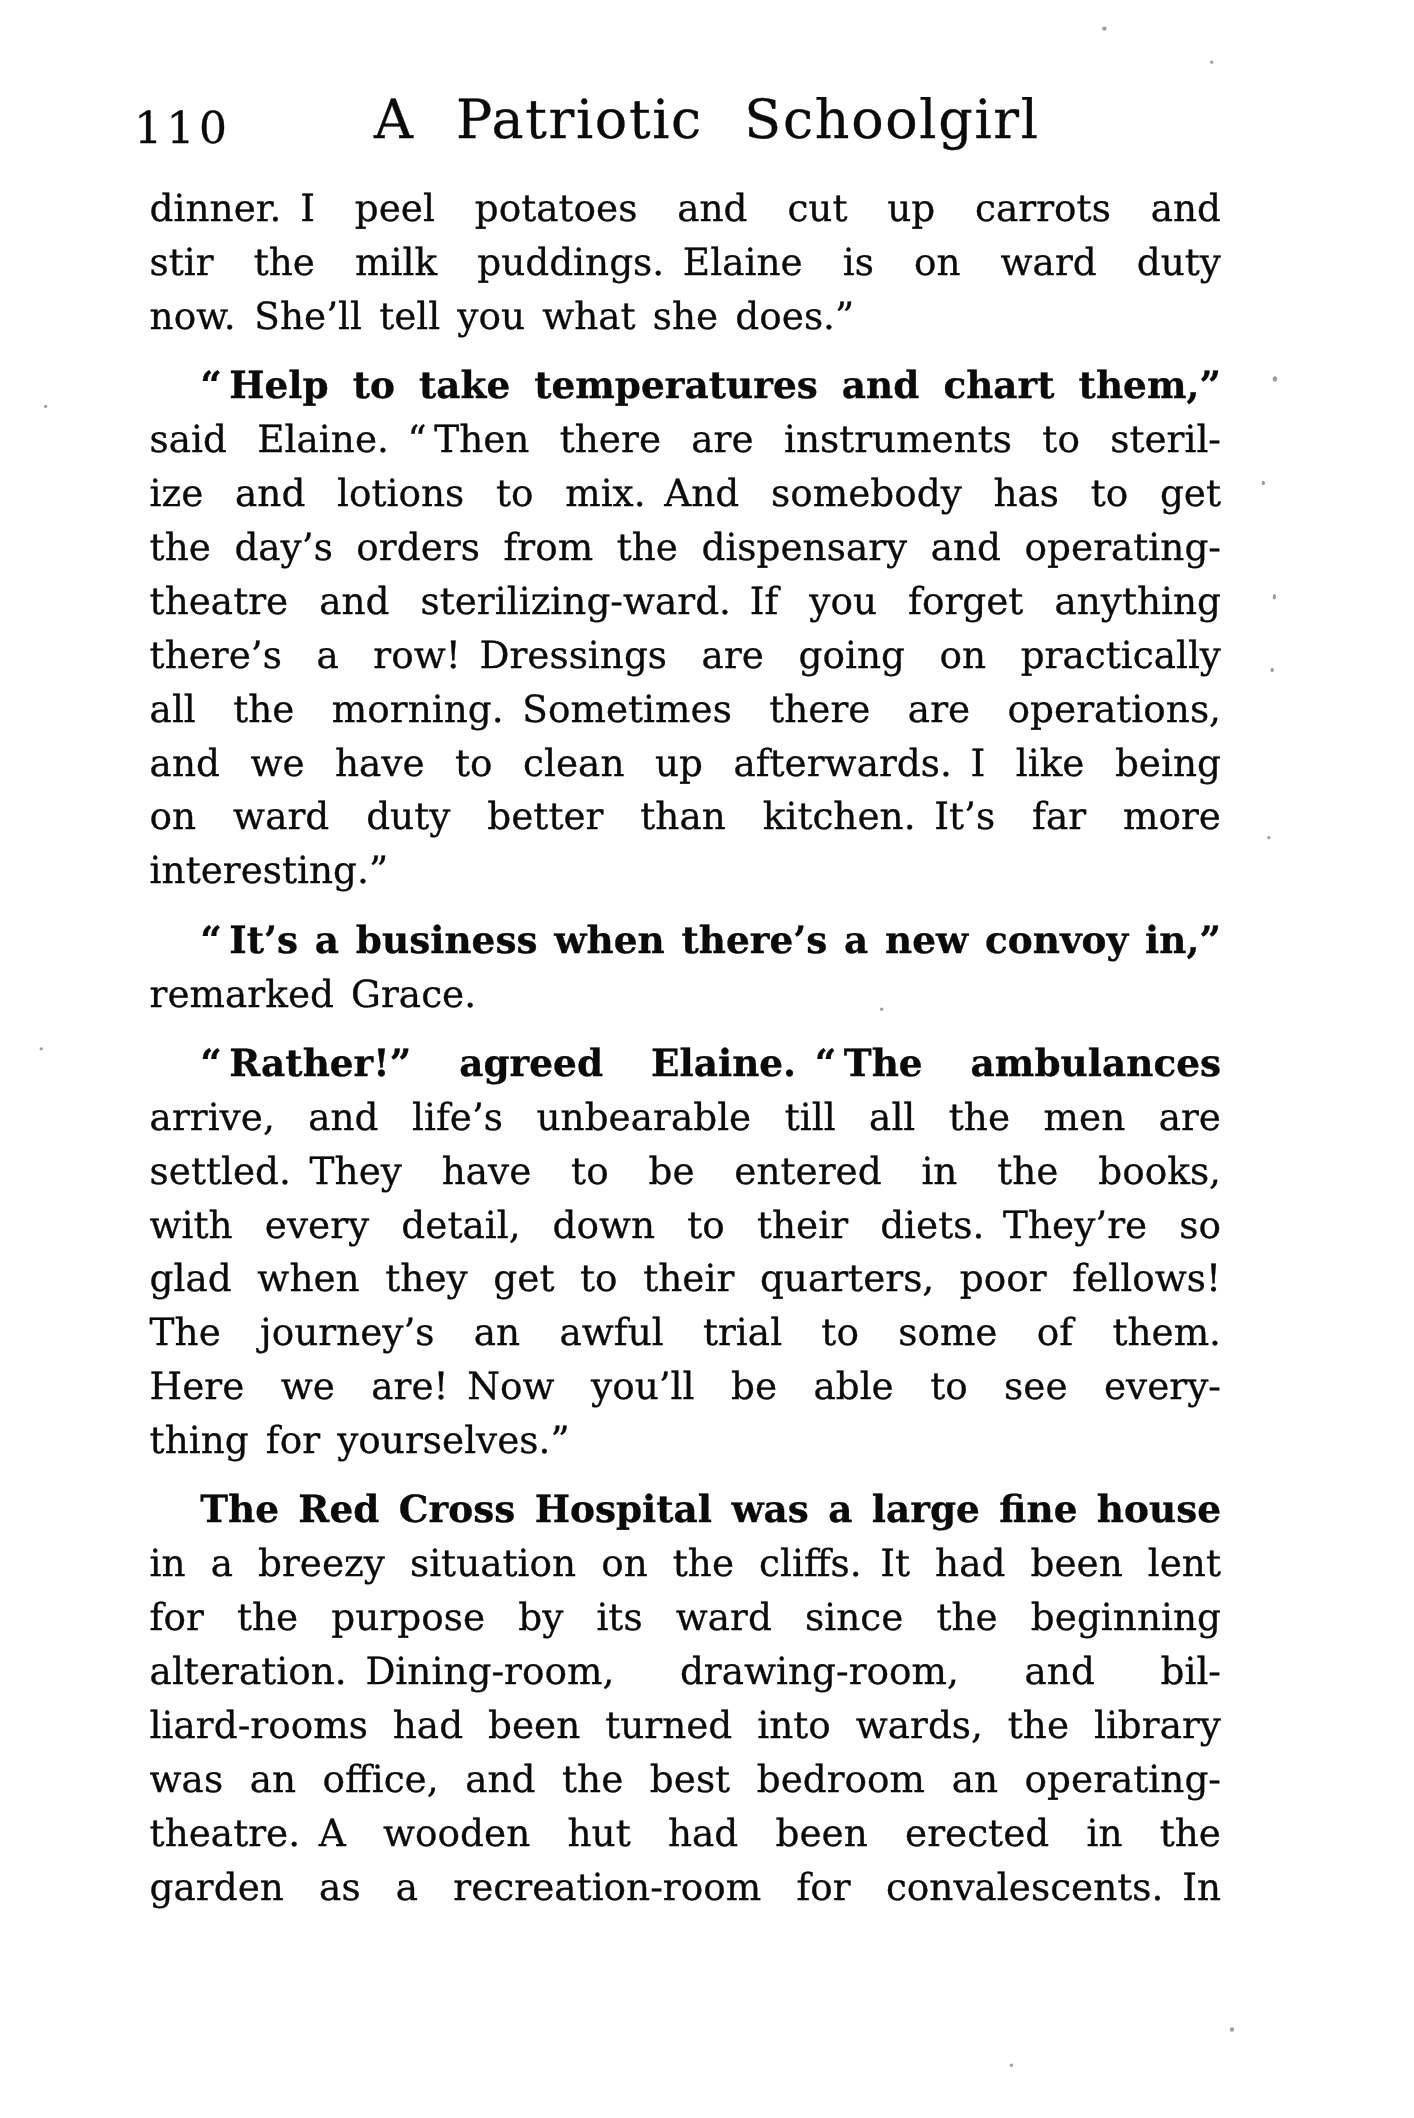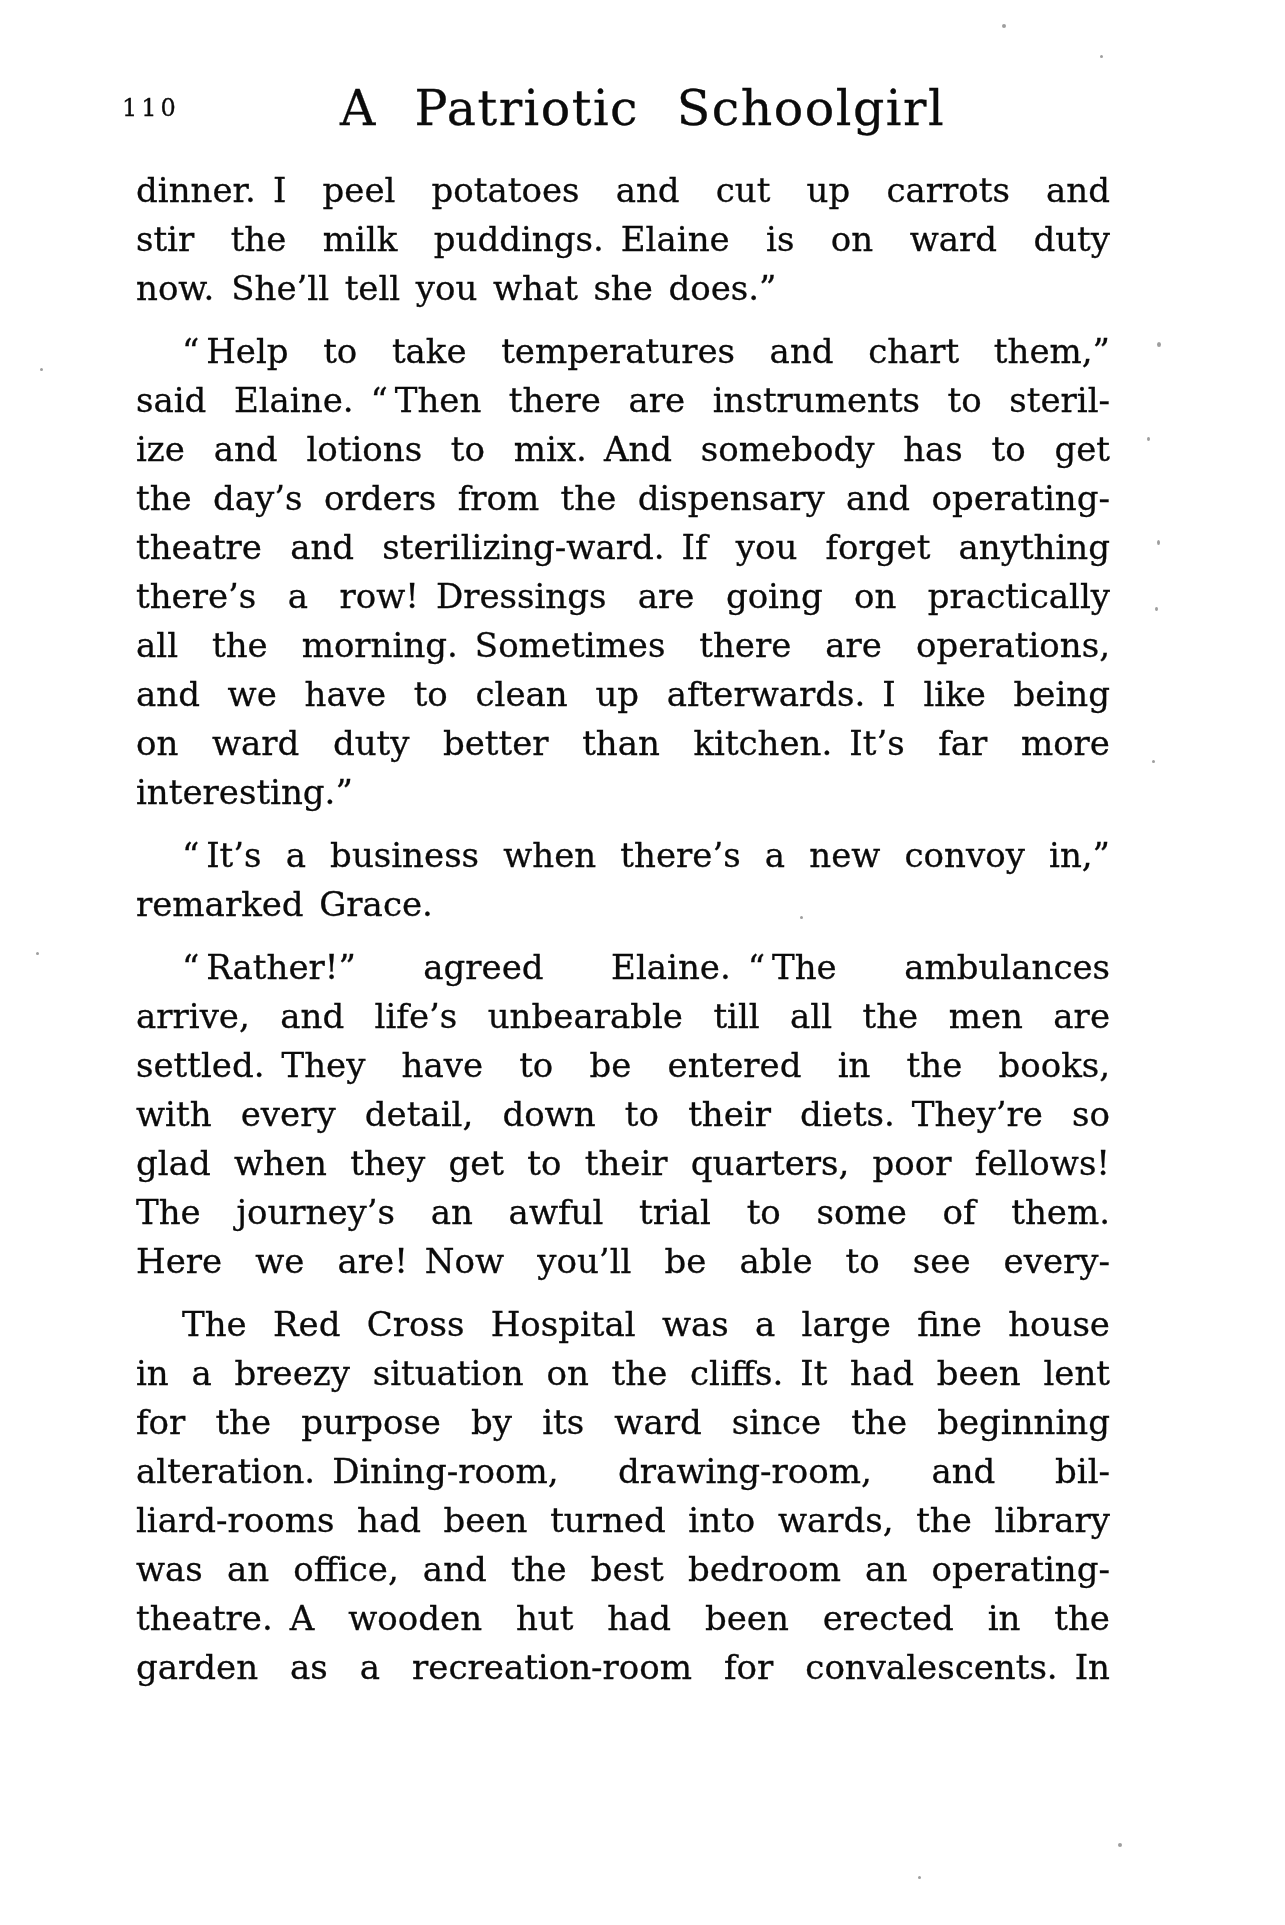--- a/index.html
+++ b/index.html
@@ -10,21 +10,21 @@
     background: #ffffff;
     overflow: hidden;
     font-family: "DejaVu Serif", "Liberation Serif", serif;
     color: #0b0b0b;
     -webkit-text-stroke: 0.3px currentColor;
   }
   .page-number {
     position: absolute;
     left: 122px;
     top: 94px;
-    font-size: 24px;
+    font-size: 40px;
     letter-spacing: 4px;
     font-feature-settings: "onum" 1;
   }
   .title {
     position: absolute;
     left: 50%;
     top: 80px;
     transform: translateX(-50%);
     margin: 0;
     font-size: 49px;
@@ -45,21 +45,21 @@
   .paragraph { margin: 14px; }
   .line {
     text-align: justify;
     text-align-last: justify;
     white-space: normal;
   }
   .line.flush {
     text-align-last: left;
     word-spacing: 0.14em;
   }
-  .line.indent { text-indent: 46px; }
+  .line.indent { text-indent: 46px; font-weight: bold; }
   .speck {
     position: absolute;
     border-radius: 50%;
     background: #6a6a6a;
     opacity: 0.65;
   }
 </style>
 </head>
 <body>
 
@@ -95,20 +95,21 @@
     </div>
 
     <div class="paragraph">
       <div class="line indent">“ Rather!” agreed Elaine. “ The ambulances</div>
       <div class="line">arrive, and life’s unbearable till all the men are</div>
       <div class="line">settled. They have to be entered in the books,</div>
       <div class="line">with every detail, down to their diets. They’re so</div>
       <div class="line">glad when they get to their quarters, poor fellows!</div>
       <div class="line">The journey’s an awful trial to some of them.</div>
       <div class="line">Here we are! Now you’ll be able to see every-</div>
+      <div class="line flush">thing for yourselves.”</div>
     </div>
 
     <div class="paragraph">
       <div class="line indent">The Red Cross Hospital was a large fine house</div>
       <div class="line">in a breezy situation on the cliffs. It had been lent</div>
       <div class="line">for the purpose by its ward since the beginning</div>
       <div class="line">alteration. Dining-room, drawing-room, and bil-</div>
       <div class="line">liard-rooms had been turned into wards, the library</div>
       <div class="line">was an office, and the best bedroom an operating-</div>
       <div class="line">theatre. A wooden hut had been erected in the</div>

